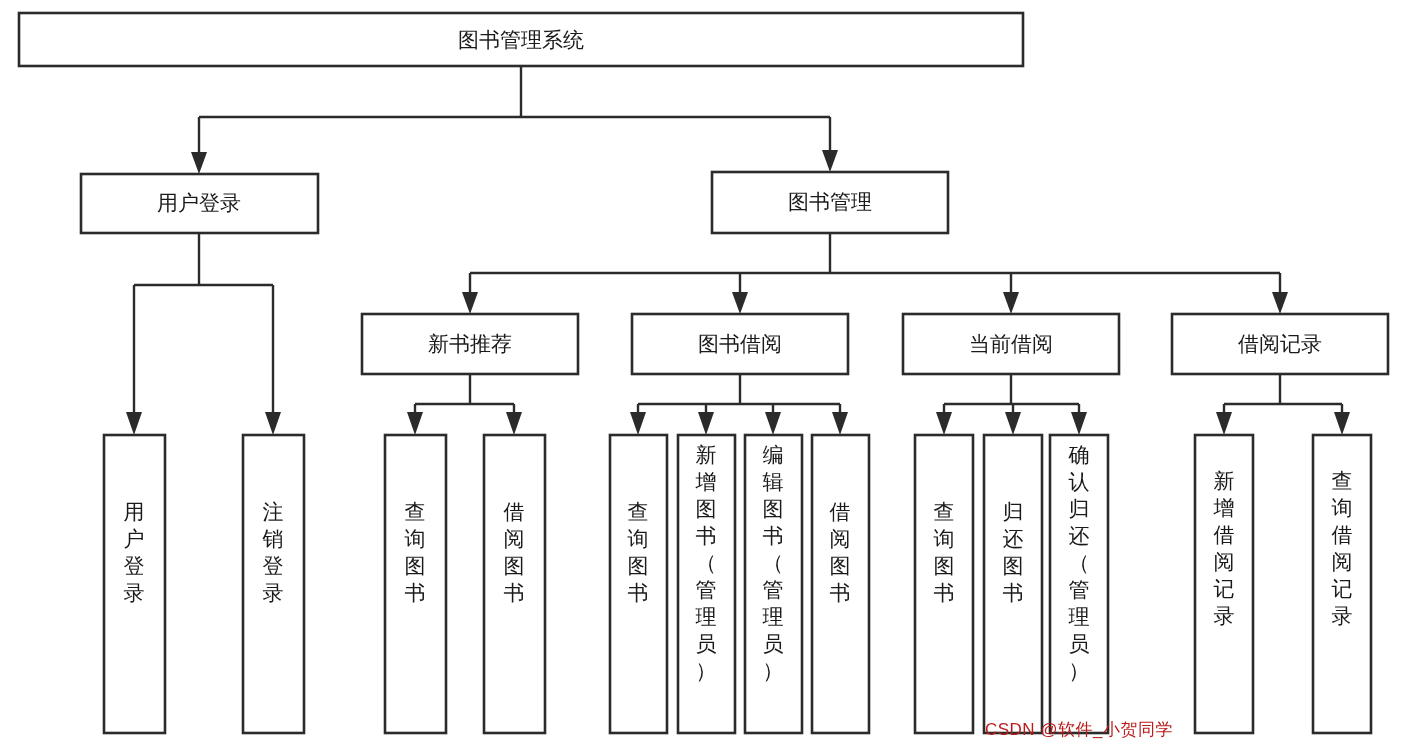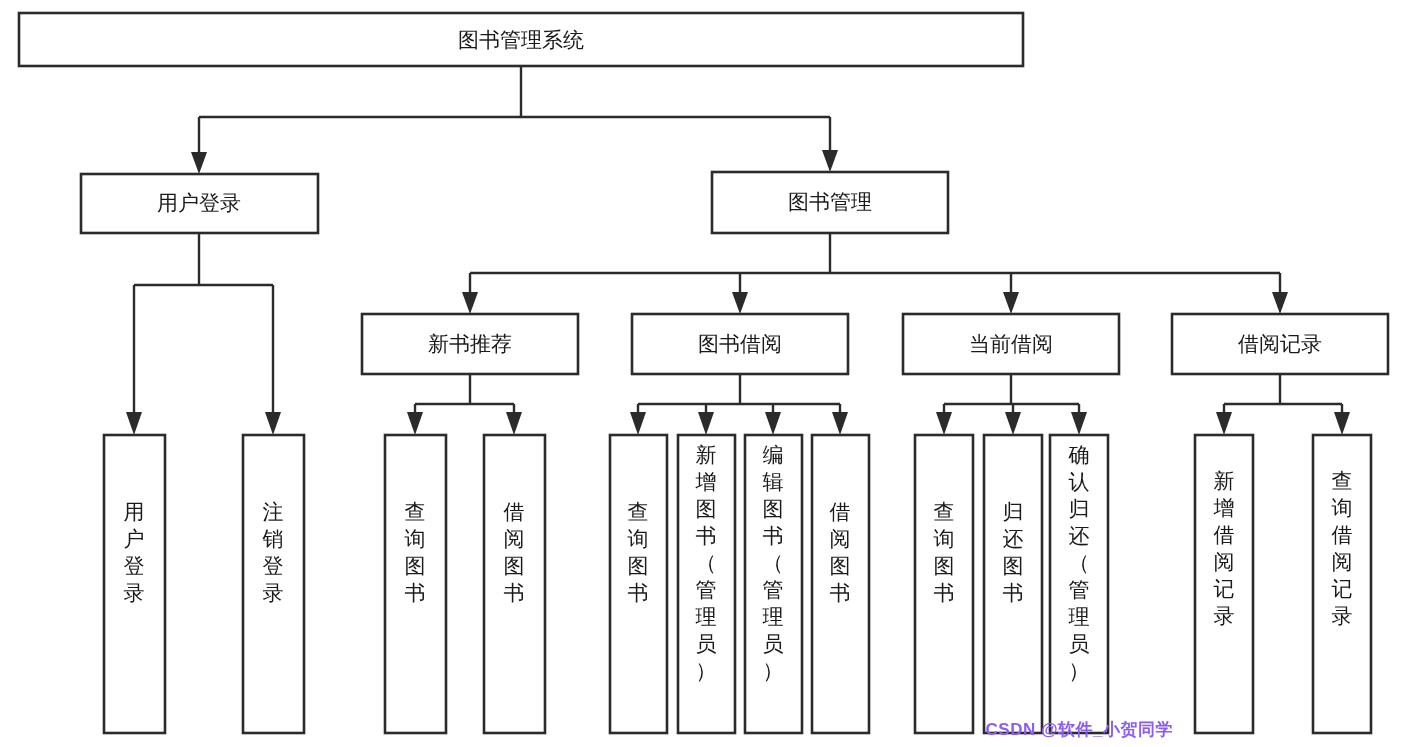--- a/index.html
+++ b/index.html
@@ -52,27 +52,26 @@
   .node-label-v {
     fill: #1a1a1a;
     font-family: "Liberation Sans", "DejaVu Sans", sans-serif;
     font-size: 21px;
     text-anchor: middle;
   }
   .watermark {
     position: absolute;
     right: 10px;
     bottom: 6px;
-    color: #8b5cf6;
+    color: #b91c1c;
     font-size: 17px;
     font-family: "Liberation Sans", "DejaVu Sans", sans-serif;
     letter-spacing: 0.5px;
     white-space: nowrap;
     user-select: none;
-    font-weight: bold;
   }
 </style>
 </head>
 <body>
 
 <div id="diagram-root">
 
   <svg class="flow" viewBox="0 0 1405 747">
 
     <g>

